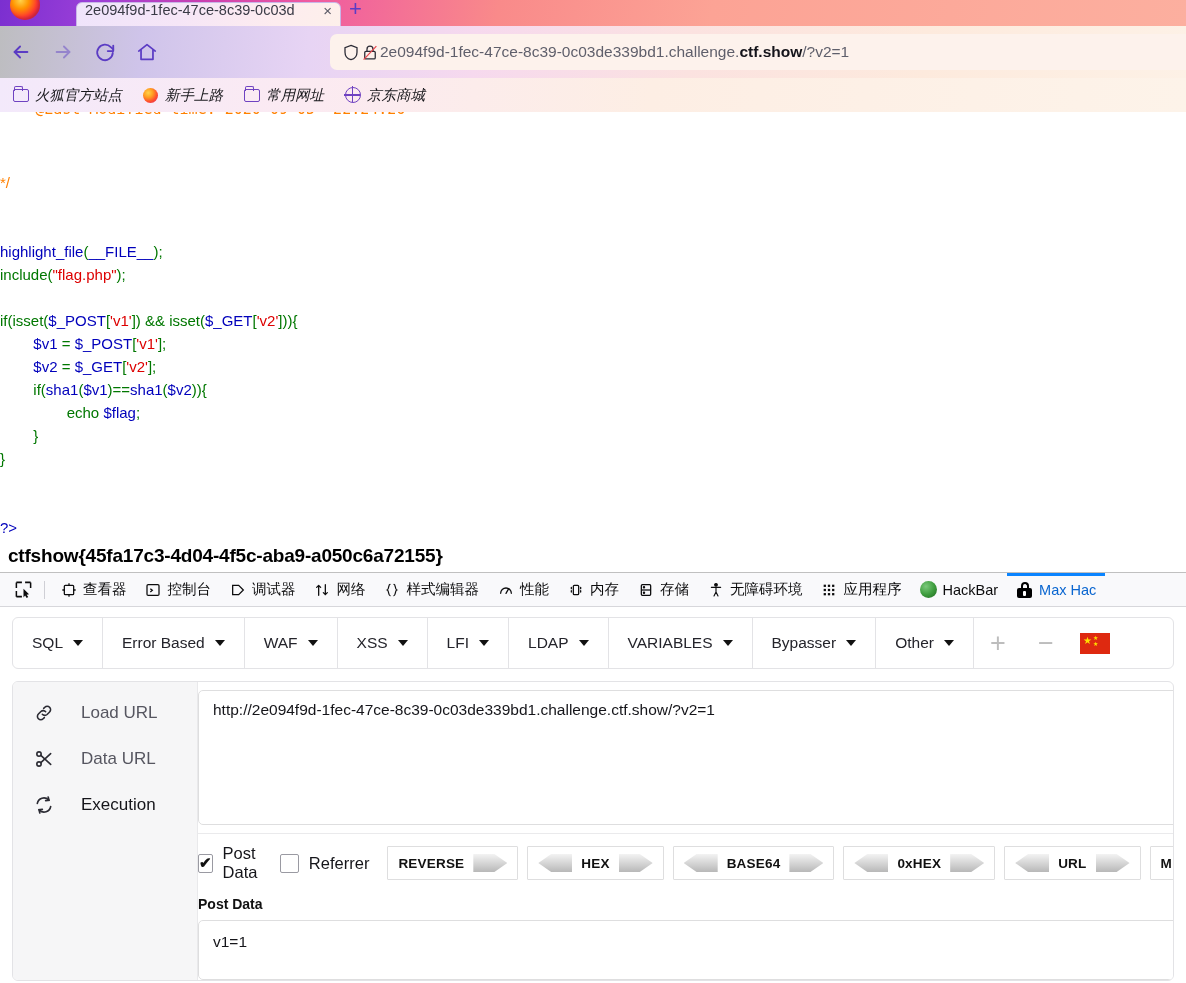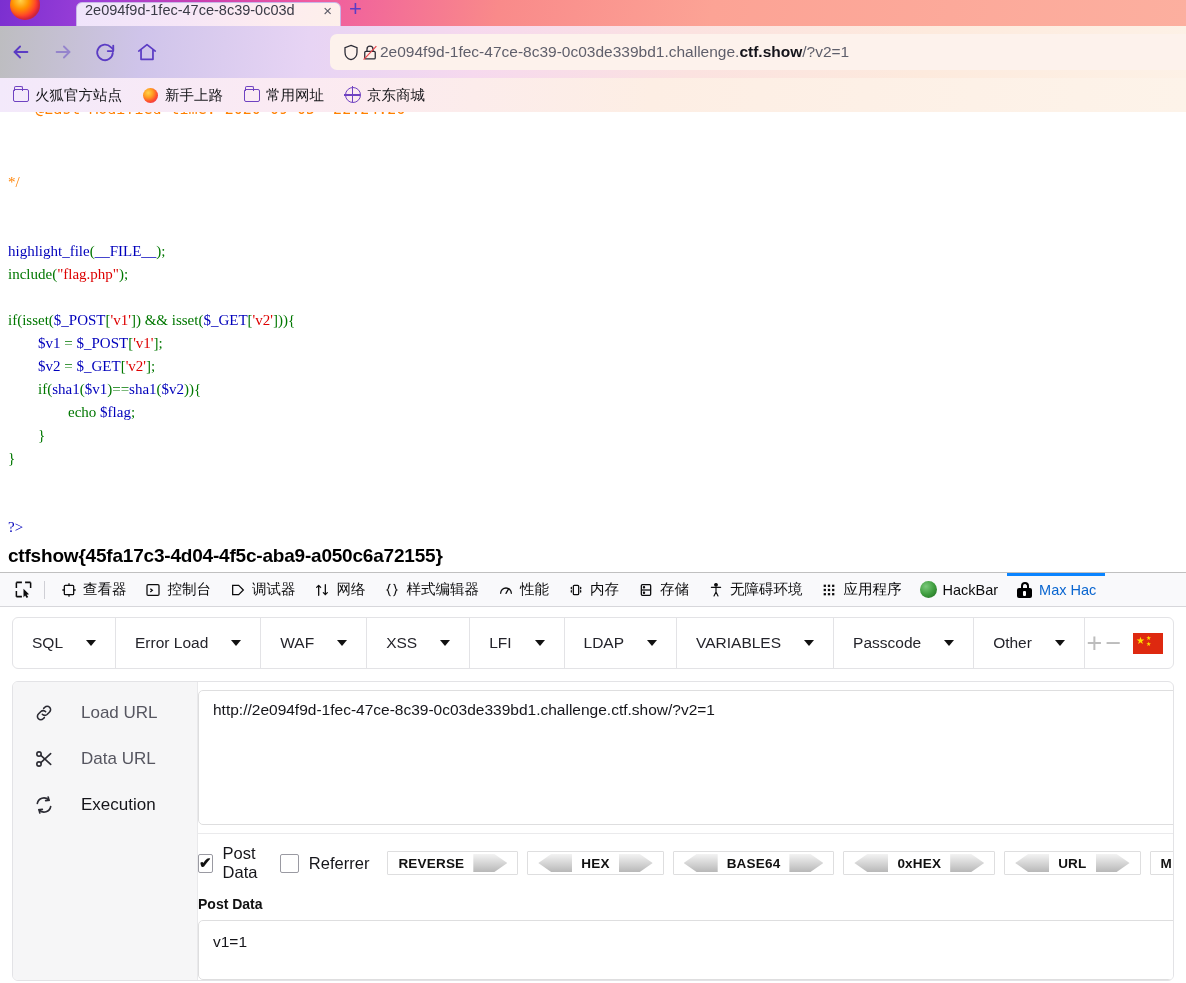--- a/index.html
+++ b/index.html
@@ -69,40 +69,40 @@
     font-size: 15.5px; color: #8f8f99; white-space: nowrap; overflow: hidden;
   }
   .url-text .host-strong { color: #15141a; font-weight: 600; }
   .url-text .host-pre { color: #5f5f6b; }
 
   .bookmarks {
     height: 34px; width: 100%;
     background: linear-gradient(95deg, #f3e9fb 0%, #fbeaf2 25%, #fdeee4 55%, #fdf3e9 100%);
     display: flex; align-items: center; padding-left: 12px; gap: 20px;
   }
-  .bm { display: flex; align-items: center; gap: 6px; font-size: 14.5px; color: #16161a; white-space: nowrap; }
+  .bm { display: flex; align-items: center; gap: 6px; font-size: 14.5px; color: #16161a; white-space: nowrap; font-style: italic; }
   .bm-icon { width: 17px; height: 16px; display: flex; align-items: center; justify-content: center; }
   .folder-ico { width: 16px; height: 13px; border: 1.6px solid #6f42c1; border-radius: 2px; position: relative; }
   .folder-ico::before { content:""; position:absolute; top:-4px; left:0; width:7px; height:4px; border:1.6px solid #6f42c1; border-bottom:none; border-radius:2px 2px 0 0; }
   .ff-mini { width: 15px; height: 15px; border-radius: 50%;
     background: radial-gradient(circle at 35% 32%, #ffd24a 0%, #ff9f21 32%, #ff4f2d 62%, #d8246b 100%); }
   .globe-ico { width: 16px; height: 16px; border: 1.6px solid #6f42c1; border-radius: 50%; position: relative; }
   .globe-ico::before { content:""; position:absolute; left:6.3px; top:-1.6px; width:1.6px; height:16px; background:#6f42c1; }
   .globe-ico::after { content:""; position:absolute; top:6px; left:-1.6px; width:16px; height:1.6px; background:#6f42c1; }
 
   
   #page-content {
     position: absolute; top: 112px; left: 0;
     width: 1186px; height: 460px;
     background: #fff; overflow: hidden;
   }
   .code {
-    font-family: Liberation Serif, serif;
+    font-family: Liberation Sans, sans-serif;
     font-size: 15px; line-height: 23px;
-    white-space: pre; padding-left: 8px;
+    white-space: pre; 
   }
   .code .cmt { color: #FF8000; }
   .code .kw  { color: #007700; }
   .code .fn  { color: #0000BB; }
   .code .str { color: #DD0000; }
   .code .def { color: #0000BB; }
   .clipped-comment {
     position: absolute; top: -12px; left: 8px;
     font-family: "DejaVu Sans Mono", monospace; font-size: 15px;
     color: #FF8000; white-space: pre;
@@ -141,21 +141,21 @@
   .lock-ico .key { position: absolute; bottom: 2px; left: 6px; width: 3px; height: 5px; background: #fff; border-radius: 1px; }
 
   
   .hb-panel { padding: 10px 12px 0 12px; }
   .hb-menurow {
     display: flex; align-items: stretch;
     border: 1px solid #e3e3e6; border-radius: 6px;
     height: 52px; overflow: hidden; background: #fff;
   }
   .hb-menu {
-    display: flex; align-items: center; justify-content: center; gap: 23px;
+    display: flex; align-items: center; justify-content: center; gap: 10px;
     padding: 0 19px; font-size: 15.5px; color: #24242b;
     border-right: 1px solid #e3e3e6; white-space: nowrap;
   }
   .hb-caret {
     width: 0; height: 0; border-left: 5px solid transparent; border-right: 5px solid transparent;
     border-top: 6px solid #111;
   }
   .hb-iconbtn {
     display: flex; align-items: center; justify-content: center;
     width: 48px; font-size: 27px; color: #bdbdbd; font-weight: 300;
@@ -194,21 +194,21 @@
   }
   .hb-check { display: flex; align-items: center; gap: 10px; margin-right: 18px; }
   .cbox {
     width: 19px; height: 19px; border: 1.5px solid #9a9aa2; border-radius: 2px;
     background: #fff; display: flex; align-items: center; justify-content: center;
     font-size: 15px; color: #111; font-weight: 700;
   }
   .hb-check .lbl { font-size: 16.5px; color: #15151a; }
   .enc-btn {
     display: flex; align-items: center; justify-content: center; gap: 9px;
-    height: 24px; padding: 0 10px; min-width: 125px;
+    height: 34px; padding: 0 10px; min-width: 125px;
     border: 1px solid #dededf; border-radius: 1px; background: #fff;
     font-size: 13.5px; font-weight: 700; color: #111; letter-spacing: .2px;
     margin-right: 9px; white-space: nowrap; flex: none;
   }
   .arw-r, .arw-l {
     width: 34px; height: 18px; flex: none;
     background: linear-gradient(180deg,#f3f3f3 0%, #d3d3d3 55%, #b8b8b8 100%);
   }
   .arw-r { clip-path: polygon(0 0, 62% 0, 100% 50%, 62% 100%, 0 100%); }
   .arw-l { clip-path: polygon(38% 0, 100% 0, 100% 100%, 38% 100%, 0 50%); }
@@ -458,21 +458,21 @@
   </div>
 
   <div class="hb-panel">
 
     <div class="hb-menurow">
       <div class="hb-menu">
         <span>SQL</span>
         <span class="hb-caret"></span>
       </div>
       <div class="hb-menu">
-        <span>Error Load</span>
+        <span>Error Based</span>
         <span class="hb-caret"></span>
       </div>
       <div class="hb-menu">
         <span>WAF</span>
         <span class="hb-caret"></span>
       </div>
       <div class="hb-menu">
         <span>XSS</span>
         <span class="hb-caret"></span>
       </div>
@@ -482,21 +482,21 @@
       </div>
       <div class="hb-menu">
         <span>LDAP</span>
         <span class="hb-caret"></span>
       </div>
       <div class="hb-menu">
         <span>VARIABLES</span>
         <span class="hb-caret"></span>
       </div>
       <div class="hb-menu">
-        <span>Passcode</span>
+        <span>Bypasser</span>
         <span class="hb-caret"></span>
       </div>
       <div class="hb-menu">
         <span>Other</span>
         <span class="hb-caret"></span>
       </div>
       <div class="hb-iconbtn">+</div>
       <div class="hb-iconbtn">−</div>
       <div class="hb-flag">
         <span class="bigstar">★</span>

